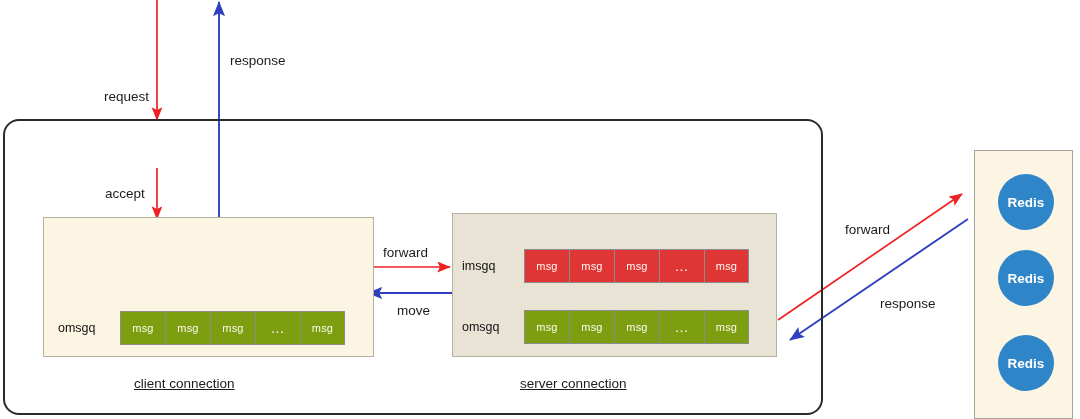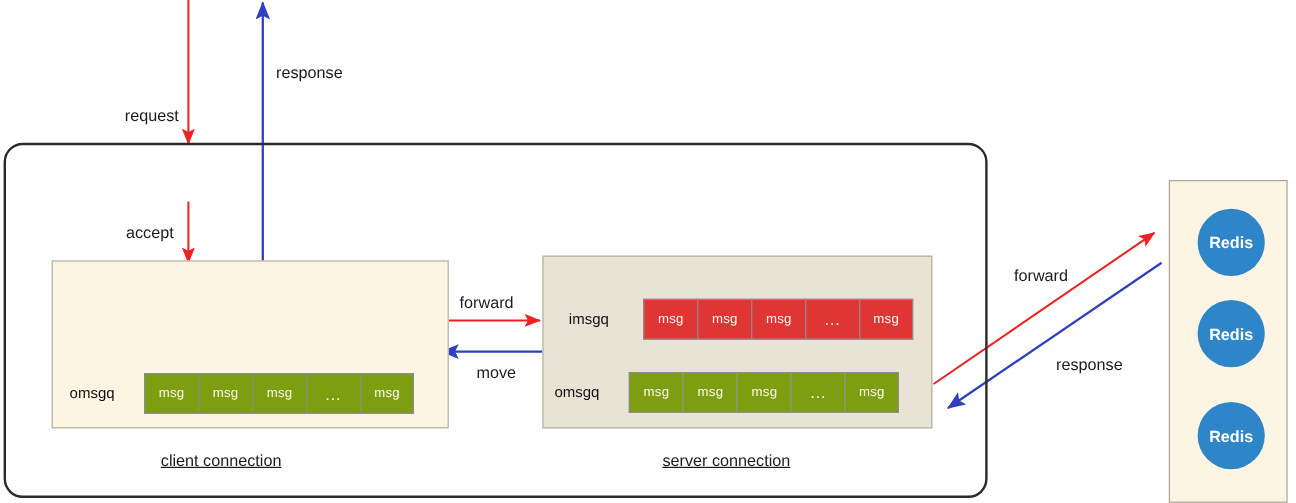--- a/index.html
+++ b/index.html
@@ -26,39 +26,39 @@
 
   
   .conn-box{position:absolute;box-sizing:border-box;border:1px solid #b5b0a0;}
   .client-box{left:43px;top:217px;width:331px;height:140px;background:#fdf5e3;}
   .server-box{left:452px;top:213px;width:325px;height:144px;background:#e8e3d5;}
 
   .conn-caption{
     position:absolute;font-size:13.5px;color:#1c1c1c;white-space:nowrap;text-decoration:underline;
   }
   .cap-client{left:134px;top:376px;}
-  .cap-server{left:552px;top:376px;text-align:center;}
+  .cap-server{left:520px;top:376px;text-align:center;}
 
   
   .queue-row{position:absolute;display:flex;align-items:center;}
   .queue-label{font-size:12.5px;color:#111;white-space:nowrap;width:62px;text-align:left;}
   .queue-cells{display:flex;}
   .cell{
     width:45px;height:34px;box-sizing:border-box;
     border:1px solid #8c8c8c;border-right:none;
     display:flex;align-items:center;justify-content:center;
     color:#fdfaf0;font-size:11px;letter-spacing:.2px;
   }
   .cell:last-child{border-right:1px solid #8c8c8c;}
   .cell.green{background:#7d9e10;}
   .cell.red{background:#e03535;}
   .cell.ellipsis{font-size:14px;letter-spacing:1px;}
 
   .q-client-omsgq{left:58px;top:311px;}
-  .q-server-imsgq{left:462px;top:249px;margin-left:12px;}
+  .q-server-imsgq{left:462px;top:249px;}
   .q-server-omsgq{left:462px;top:310px;}
 
   
   .redis-panel{
     position:absolute;left:974px;top:150px;width:99px;height:269px;
     background:#fdf5e3;border:1px solid #a9a49a;box-sizing:border-box;
   }
   .redis-node{
     position:absolute;width:56px;height:56px;border-radius:50%;
     background:#2e86c8;display:flex;align-items:center;justify-content:center;

